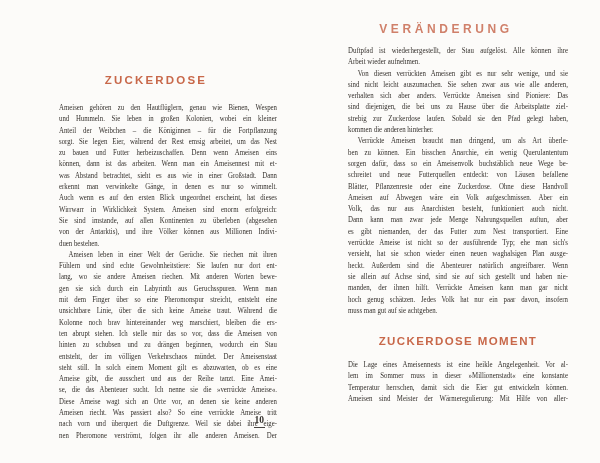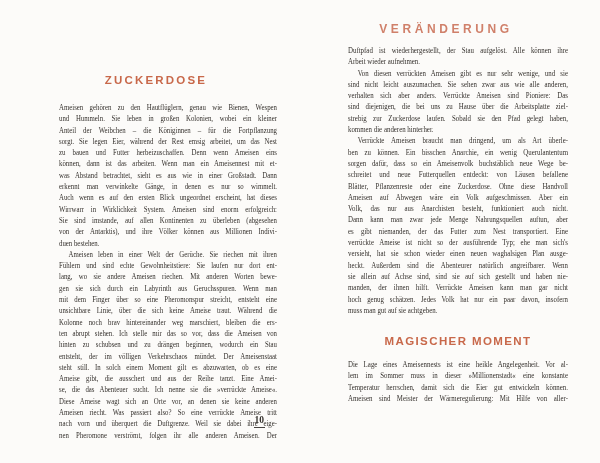--- a/index.html
+++ b/index.html
@@ -153,21 +153,21 @@
         <div class="line">Volk, das nur aus Anarchisten besteht, funktioniert auch nicht.</div>
         <div class="line">Dann kann man zwar jede Menge Nahrungsquellen auftun, aber</div>
         <div class="line">es gibt niemanden, der das Futter zum Nest transportiert. Eine</div>
         <div class="line">verrückte Ameise ist nicht so der ausführende Typ; ehe man sich's</div>
         <div class="line">versieht, hat sie schon wieder einen neuen waghalsigen Plan ausge-</div>
         <div class="line">heckt. Außerdem sind die Abenteurer natürlich angreifbarer. Wenn</div>
         <div class="line">sie allein auf Achse sind, sind sie auf sich gestellt und haben nie-</div>
         <div class="line">manden, der ihnen hilft. Verrückte Ameisen kann man gar nicht</div>
         <div class="line">hoch genug schätzen. Jedes Volk hat nur ein paar davon, insofern</div>
         <div class="line last">muss man gut auf sie achtgeben.</div>
-        <div class="subheading">MAGISCHER MOMENT</div>
+        <div class="subheading">ZUCKERDOSE MOMENT</div>
         <div class="line">Die Lage eines Ameisennests ist eine heikle Angelegenheit. Vor al-</div>
         <div class="line">lem im Sommer muss in dieser »Millionenstadt« eine konstante</div>
         <div class="line">Temperatur herrschen, damit sich die Eier gut entwickeln können.</div>
         <div class="line">Ameisen sind Meister der Wärmeregulierung: Mit Hilfe von aller-</div>
       </div>
   </div>
 
 </div>
 
 </body></html>

